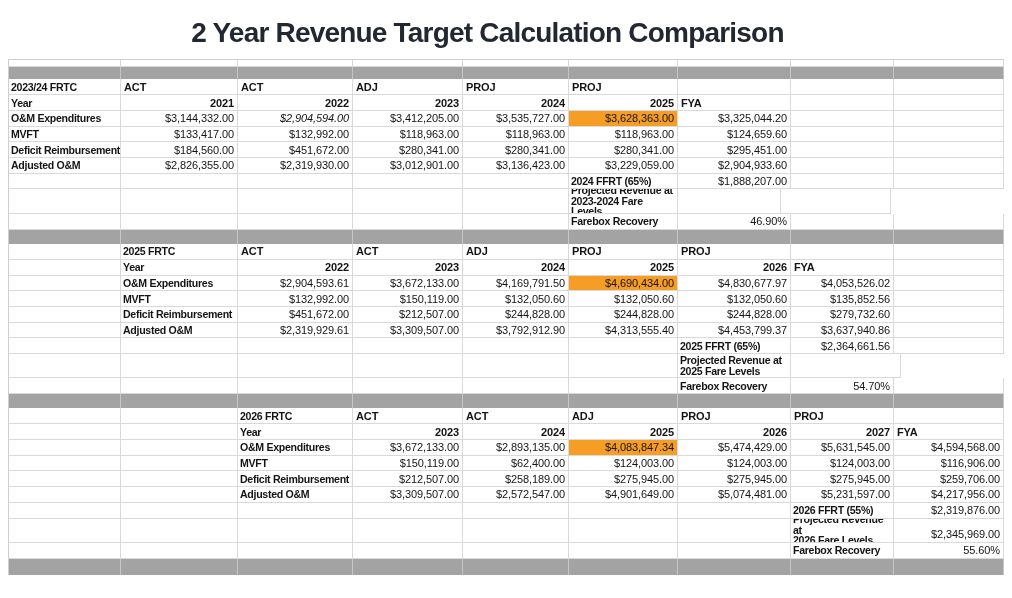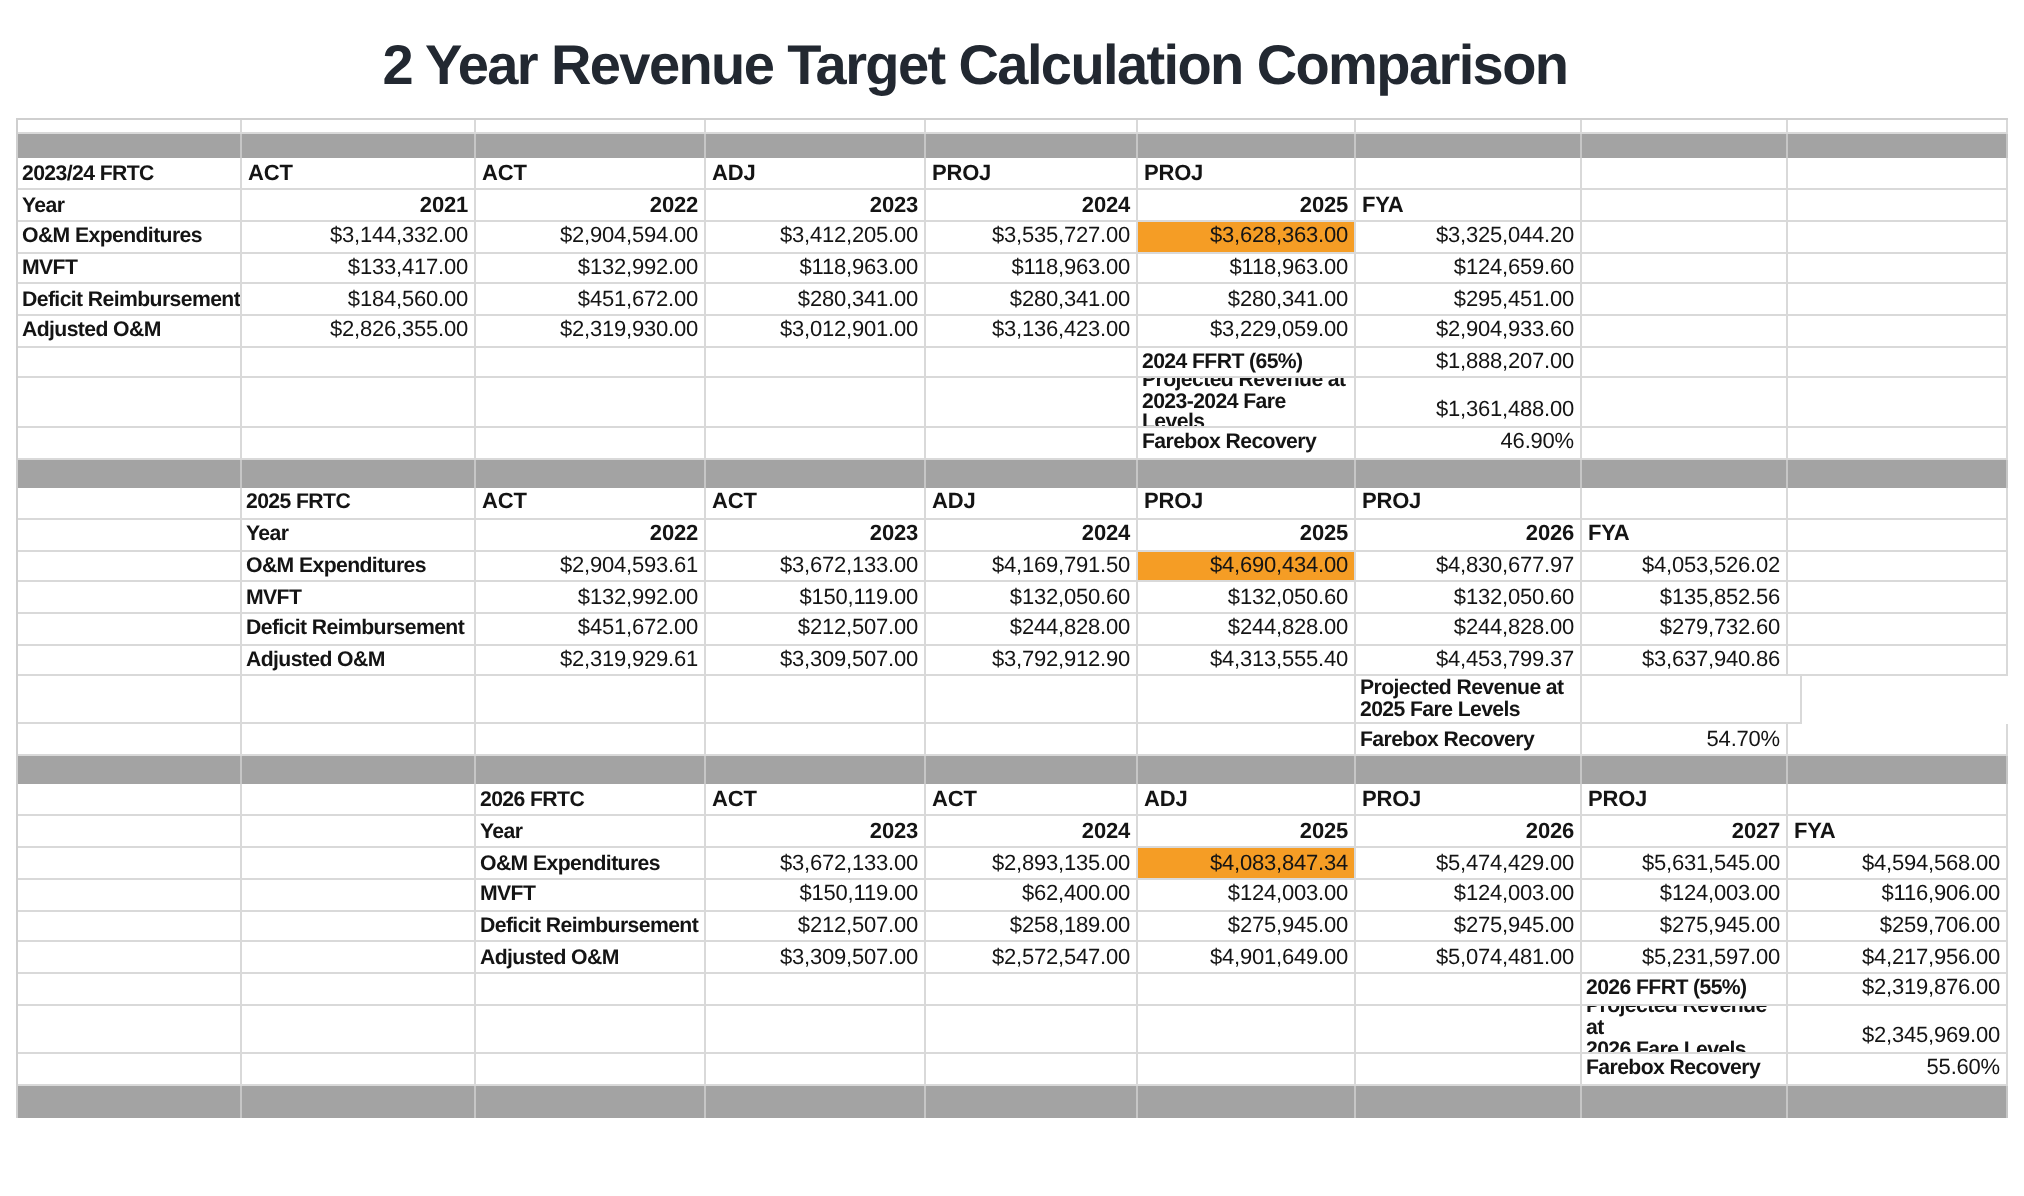--- a/index.html
+++ b/index.html
@@ -77,21 +77,21 @@
       <div class="c b n" style="width: 110px;">2023</div>
       <div class="c b n" style="width: 106px;">2024</div>
       <div class="c b n" style="width: 109px;">2025</div>
       <div class="c b" style="width: 113px;">FYA</div>
       <div class="c" style="width: 103px;"></div>
       <div class="c" style="width: 110px;"></div>
     </div>
     <div class="r" style="height: 15.7px;">
       <div class="c b lab" style="width: 112px;">O&amp;M Expenditures</div>
       <div class="c n" style="width: 117px;">$3,144,332.00</div>
-      <div class="c n" style="width: 115px;">$2,904,594.00</div>
+      <div class="c n" style="width: 115px; font-style: italic;">$2,904,594.00</div>
       <div class="c n" style="width: 110px;">$3,412,205.00</div>
       <div class="c n" style="width: 106px;">$3,535,727.00</div>
       <div class="c n" style="width: 109px; background: rgb(245, 157, 37);">$3,628,363.00</div>
       <div class="c n" style="width: 113px;">$3,325,044.20</div>
       <div class="c" style="width: 103px;"></div>
       <div class="c" style="width: 110px;"></div>
     </div>
     <div class="r" style="height: 15.7px;">
       <div class="c b lab" style="width: 112px;">MVFT</div>
       <div class="c n" style="width: 117px;">$133,417.00</div>
@@ -137,21 +137,20 @@
       <div class="c" style="width: 110px;"></div>
     </div>
     <div class="r" style="height: 24.1px;">
       <div class="c" style="width: 112px;"></div>
       <div class="c" style="width: 117px;"></div>
       <div class="c" style="width: 115px;"></div>
       <div class="c" style="width: 110px;"></div>
       <div class="c" style="width: 106px;"></div>
       <div class="c b lab w" style="width: 109px;">Projected Revenue at
 2023-2024 Fare Levels</div>
-      <div class="c n bot" style="width: 113px;">$1,361,488.00</div>
       <div class="c" style="width: 103px;"></div>
       <div class="c" style="width: 110px;"></div>
     </div>
     <div class="r" style="height: 16px;">
       <div class="c" style="width: 112px;"></div>
       <div class="c" style="width: 117px;"></div>
       <div class="c" style="width: 115px;"></div>
       <div class="c" style="width: 110px;"></div>
       <div class="c" style="width: 106px;"></div>
       <div class="c b lab" style="width: 109px;">Farebox Recovery</div>
@@ -229,20 +228,31 @@
       <div class="c" style="width: 112px;"></div>
       <div class="c b lab" style="width: 117px;">Adjusted O&amp;M</div>
       <div class="c n" style="width: 115px;">$2,319,929.61</div>
       <div class="c n" style="width: 110px;">$3,309,507.00</div>
       <div class="c n" style="width: 106px;">$3,792,912.90</div>
       <div class="c n" style="width: 109px;">$4,313,555.40</div>
       <div class="c n" style="width: 113px;">$4,453,799.37</div>
       <div class="c n" style="width: 103px;">$3,637,940.86</div>
       <div class="c" style="width: 110px;"></div>
     </div>
+    <div class="r" style="height: 15.7px;">
+      <div class="c" style="width: 112px;"></div>
+      <div class="c" style="width: 117px;"></div>
+      <div class="c" style="width: 115px;"></div>
+      <div class="c" style="width: 110px;"></div>
+      <div class="c" style="width: 106px;"></div>
+      <div class="c" style="width: 109px;"></div>
+      <div class="c b lab" style="width: 113px;">2025 FFRT (65%)</div>
+      <div class="c n" style="width: 103px;">$2,364,661.56</div>
+      <div class="c" style="width: 110px;"></div>
+    </div>
     <div class="r" style="height: 24.1px;">
       <div class="c" style="width: 112px;"></div>
       <div class="c" style="width: 117px;"></div>
       <div class="c" style="width: 115px;"></div>
       <div class="c" style="width: 110px;"></div>
       <div class="c" style="width: 106px;"></div>
       <div class="c" style="width: 109px;"></div>
       <div class="c b lab w" style="width: 113px;">Projected Revenue at
 2025 Fare Levels</div>
       <div class="c" style="width: 110px;"></div>

